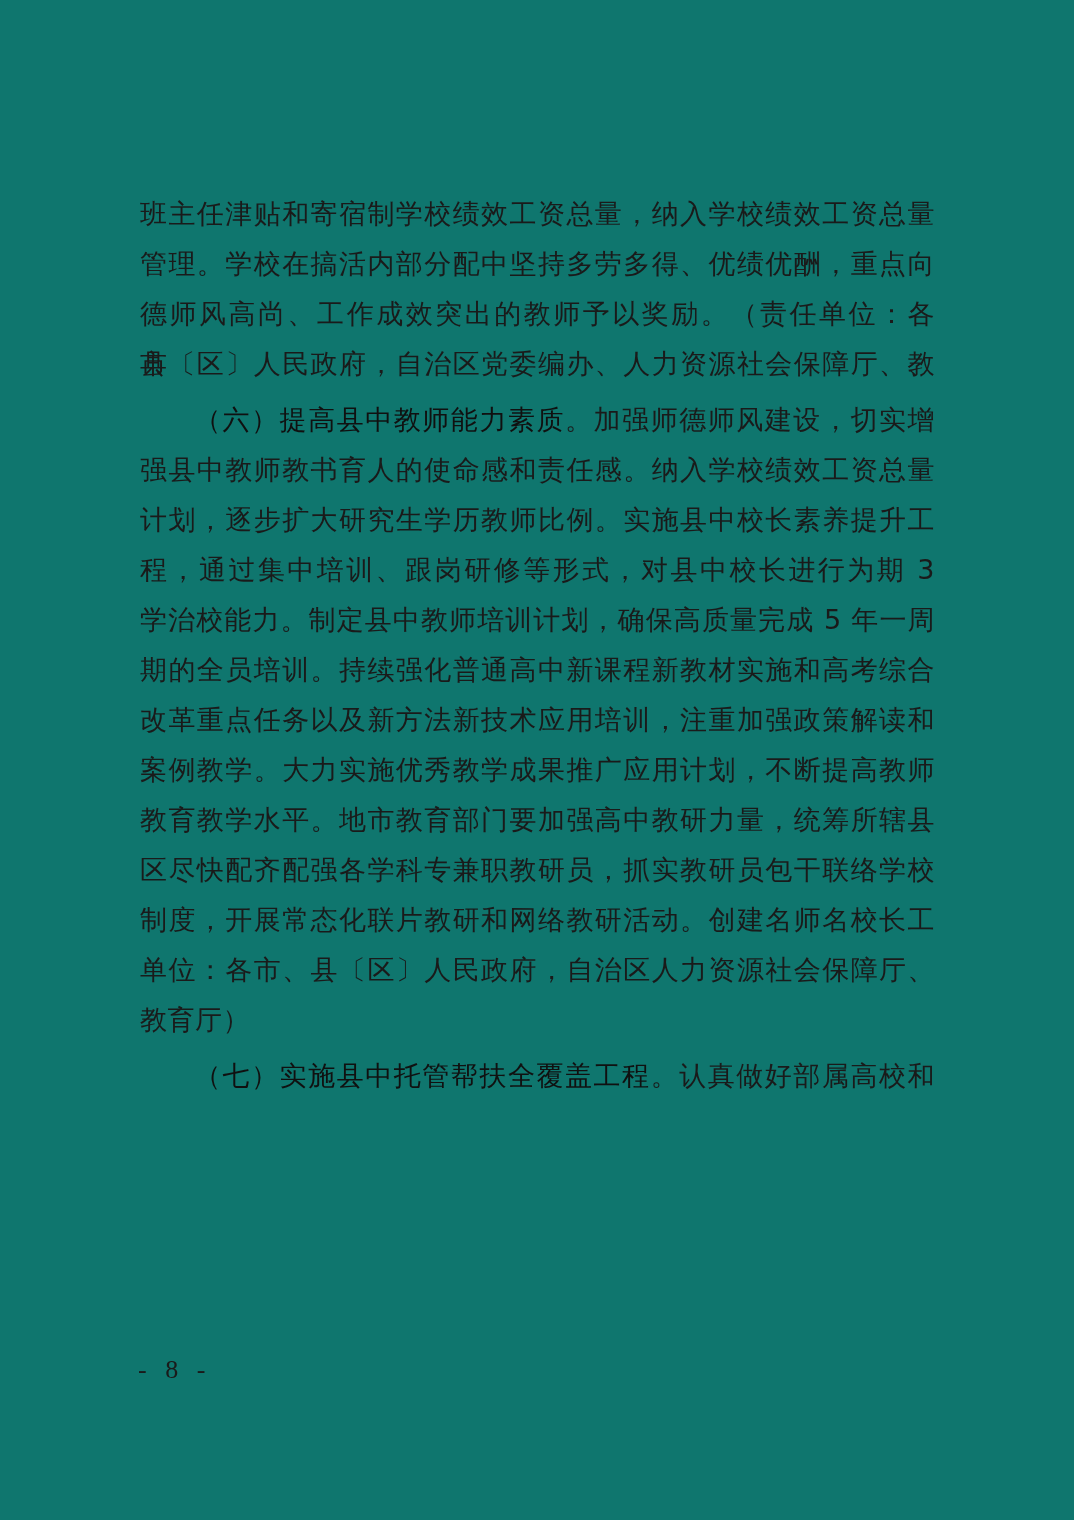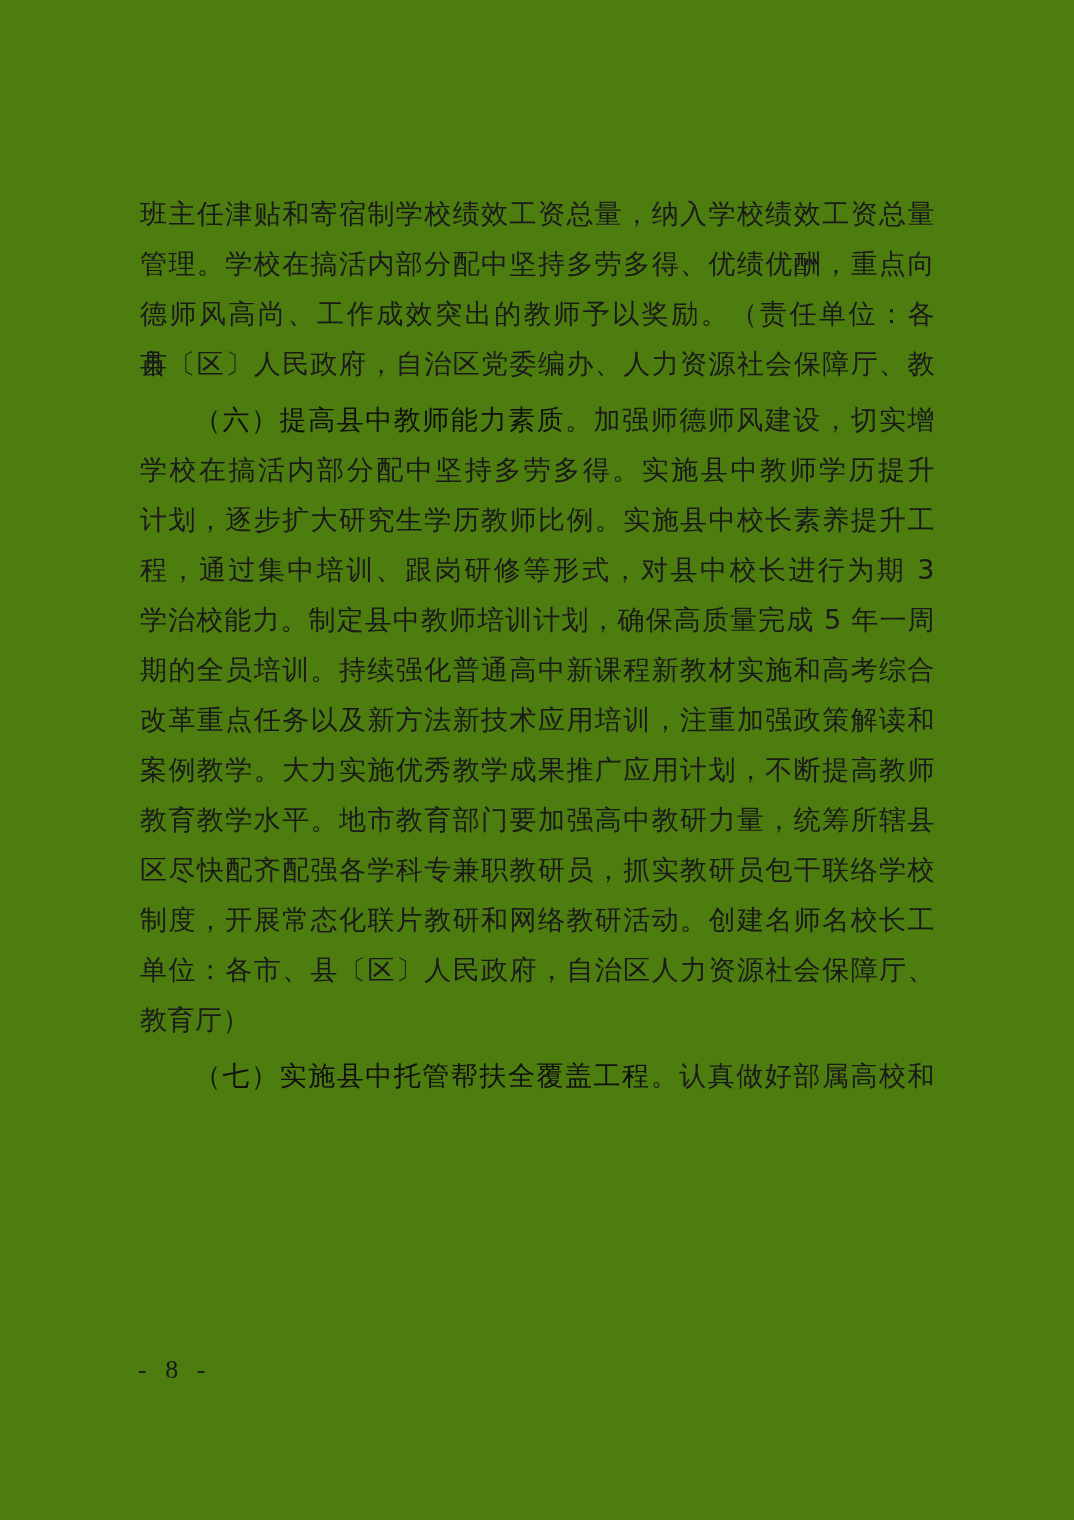--- a/index.html
+++ b/index.html
@@ -5,21 +5,21 @@
   html, body {
     margin: 0;
     padding: 0;
     background: #ffffff;
     font-family: "DejaVu Sans", sans-serif;
   }
   .page {
     position: relative;
     width: 1074px;
     height: 1520px;
-    background: #4d7c0f;
+    background: #0f766e;
     overflow: hidden;
   }
   .text-block {
     position: absolute;
     left: 140px;
     top: 189px;
     width: 795px;
     color: #1a1a1a;
     font-size: 27px;
   }
@@ -63,21 +63,21 @@
 
     <div class="para">
       <div class="line">班主任津贴和寄宿制学校绩效工资总量，纳入学校绩效工资总量</div>
       <div class="line">管理。学校在搞活内部分配中坚持多劳多得、优绩优酬，重点向</div>
       <div class="line">德师风高尚、工作成效突出的教师予以奖励。（责任单位：各市、</div>
       <div class="line">县〔区〕人民政府，自治区党委编办、人力资源社会保障厅、教</div>
     </div>
 
     <div class="para spaced">
       <div class="line indent"><span class="bold-heading">（六）提高县中教师能力素质</span><span>。加强师德师风建设，切实增</span></div>
-      <div class="line">学校在搞活内部分配中坚持多劳多得。实施县中教师学历提升</div>
+      <div class="line">强县中教师教书育人的使命感和责任感。纳入学校绩效工资总量</div>
       <div class="line">计划，逐步扩大研究生学历教师比例。实施县中校长素养提升工</div>
       <div class="line">程，通过集中培训、跟岗研修等形式，对县中校长进行为期 3</div>
       <div class="line">学治校能力。制定县中教师培训计划，确保高质量完成 5 年一周</div>
       <div class="line">期的全员培训。持续强化普通高中新课程新教材实施和高考综合</div>
       <div class="line">改革重点任务以及新方法新技术应用培训，注重加强政策解读和</div>
       <div class="line">案例教学。大力实施优秀教学成果推广应用计划，不断提高教师</div>
       <div class="line">教育教学水平。地市教育部门要加强高中教研力量，统筹所辖县</div>
       <div class="line">区尽快配齐配强各学科专兼职教研员，抓实教研员包干联络学校</div>
       <div class="line">制度，开展常态化联片教研和网络教研活动。创建名师名校长工</div>
       <div class="line">单位：各市、县〔区〕人民政府，自治区人力资源社会保障厅、</div>

